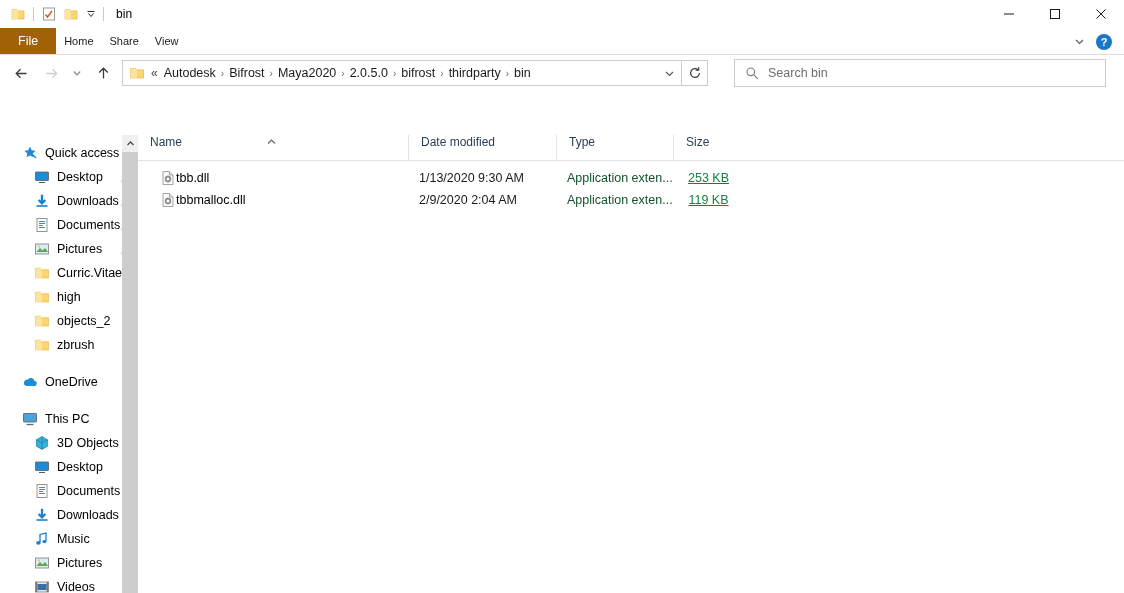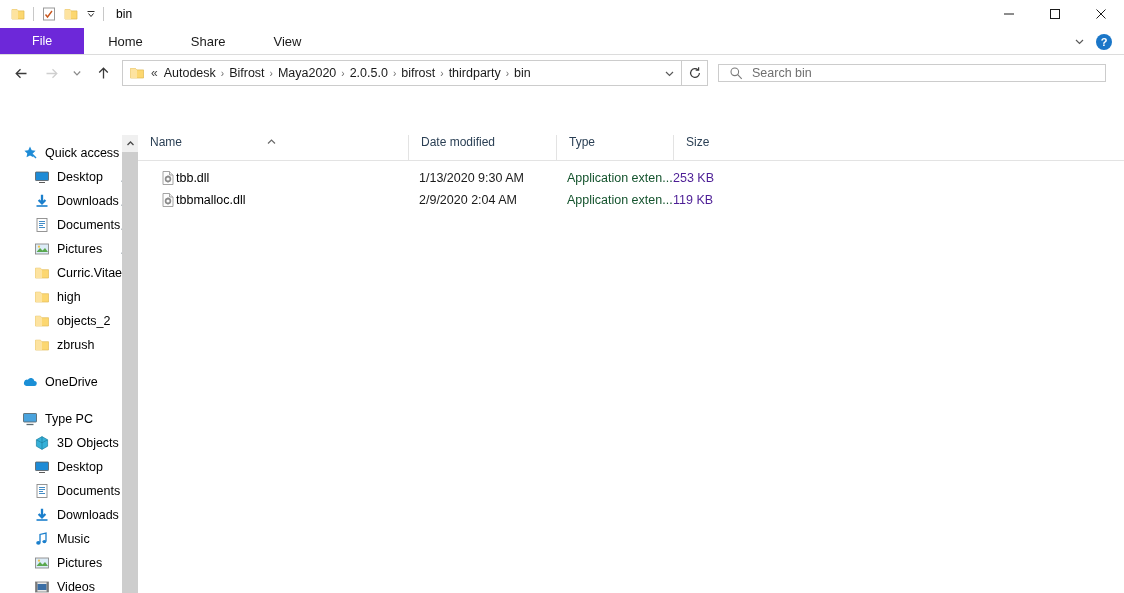--- a/index.html
+++ b/index.html
@@ -29,25 +29,25 @@
   .wincontrols { position: absolute; right: 0; top: 0; display: flex; height: 28px; }
   .wc { width: 46px; height: 28px; display: flex; align-items: center; justify-content: center; }
   .wc svg { display: block; }
 
   
   .ribbon {
     height: 27px; display: flex; align-items: stretch;
     border-bottom: 1px solid #dcdcdc; background: #fff; position: relative;
   }
   .tab {
-    display: flex; align-items: center; padding: 0 24px;
-    font-size: 13px; color: #1a1a1a;
+    display: flex; align-items: center; padding: 0 8px;
+    font-size: 11px; color: #1a1a1a;
   }
   .tab.file {
-    background: #6d28d9; color: #fff; padding: 0 32px; font-size: 12.5px;
+    background: #a16207; color: #fff; padding: 0 18px; font-size: 12.5px;
   }
   .ribbon-right { position: absolute; right: 4px; top: 0; height: 27px; display: flex; align-items: center; gap: 6px; }
   .ribbon-chevron { width: 22px; height: 22px; display: flex; align-items: center; justify-content: center; }
   .help-icon { width: 16px; height: 16px; border-radius: 50%; background: #1a76c8;
     color: #fff; font-size: 11px; font-weight: bold; display: flex; align-items: center;
     justify-content: center; margin-right: 8px; }
 
   
   .navbar {
     height: 36px; display: flex; align-items: center; padding: 0 6px;
@@ -66,22 +66,22 @@
   .crumb {
     font-size: 12.5px; color: #1a1a1a; padding: 2px 4px; white-space: nowrap;
   }
   .crumb-sep { color: #6d6d6d; font-size: 10px; padding: 0 1px; }
   .addr-drop { width: 24px; height: 24px; display: flex; align-items: center; justify-content: center; }
   .refresh-btn {
     width: 26px; height: 26px; border: 1px solid #cccccc; border-left: none;
     display: flex; align-items: center; justify-content: center; background: #fff;
   }
   .searchbox {
-    height: 18px; border: 1px solid #cccccc; background: #fff;
-    display: flex; align-items: center; margin-left: 10px; flex: 1;
+    height: 28px; border: 1px solid #cccccc; background: #fff;
+    display: flex; align-items: center; margin-left: 26px; flex: 1;
     margin-right: 12px; padding-left: 10px; gap: 9px;
   }
   .search-ph { font-size: 12.5px; color: #6f6f6f; }
 
   
   .body { display: flex; height: 503px; position: relative; margin-top: 44px; }
 
   
   .sidebar {
     width: 138px; height: 503px; position: relative; overflow: hidden;
@@ -119,21 +119,21 @@
   .col.c-name { width: 270px; }
   .col.c-date { width: 148px; }
   .col.c-type { width: 117px; }
   .col.c-size { width: 83px; }
   .sortcaret { position: absolute; left: 128px; top: 2px; }
 
   .row { height: 22px; display: flex; align-items: center; font-size: 12.5px; color: #000; }
   .cell-name { width: 270px; display: flex; align-items: center; padding-left: 22px; gap: 0; }
   .cell-date { width: 148px; padding-left: 11px; color: #1a1a1a; }
   .cell-type { width: 117px; padding-left: 11px; color: #14532d; }
-  .cell-size { width: 83px; text-align: left; padding-right: 12px; color: #4c1d95; }
+  .cell-size { width: 83px; text-align: center; padding-right: 12px; color: #15803d; text-decoration: underline; }
   .dllicon { width: 16px; height: 16px; flex: none; }
 </style>
 </head>
 <body>
 
 <div class="window">
 
   <div class="titlebar">
     <div class="qat">
       <div class="qat-btn">
@@ -376,21 +376,21 @@
             <span class="nav-label">OneDrive</span>
           </div>
           <div class="spacer"></div>
           <div class="nav-item lvl0">
             <span class="nav-icon">
               <svg viewBox="0 0 16 16" width="16" height="16">
                 <rect x="1.5" y="2.5" width="13" height="8.5" rx="0.6" fill="#4aa3dd" stroke="#5a6a72" stroke-width=".9"></rect>
                 <path d="M4.5 13.5h7" stroke="#5a6a72" stroke-width="1.3"></path>
               </svg>
             </span>
-            <span class="nav-label">Type PC</span>
+            <span class="nav-label">This PC</span>
           </div>
           <div class="nav-item lvl1">
             <span class="nav-icon">
               <svg viewBox="0 0 16 16" width="16" height="16">
                 <path d="M8 1.6l5.6 3.2v6.4L8 14.4 2.4 11.2V4.8z" fill="#35b0d8" stroke="#1e7fa0" stroke-width=".7"></path>
                 <path d="M8 1.6v6.2l5.6-3M8 7.8v6.6M8 7.8L2.4 4.8" fill="none" stroke="#1e7fa0" stroke-width=".7"></path>
               </svg>
             </span>
             <span class="nav-label">3D Objects</span>
           </div>

